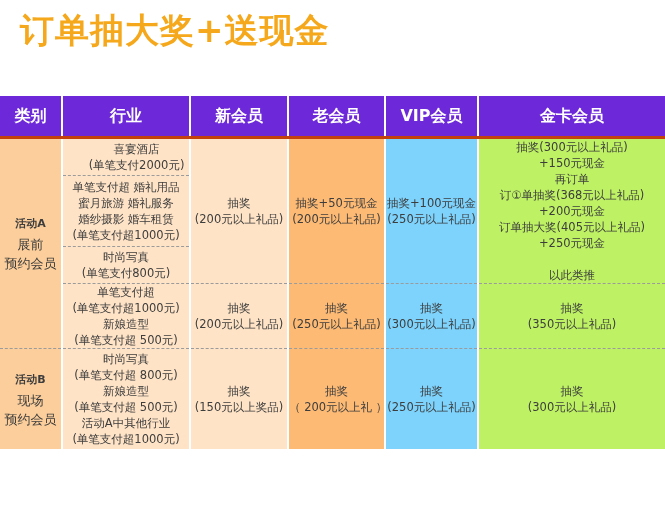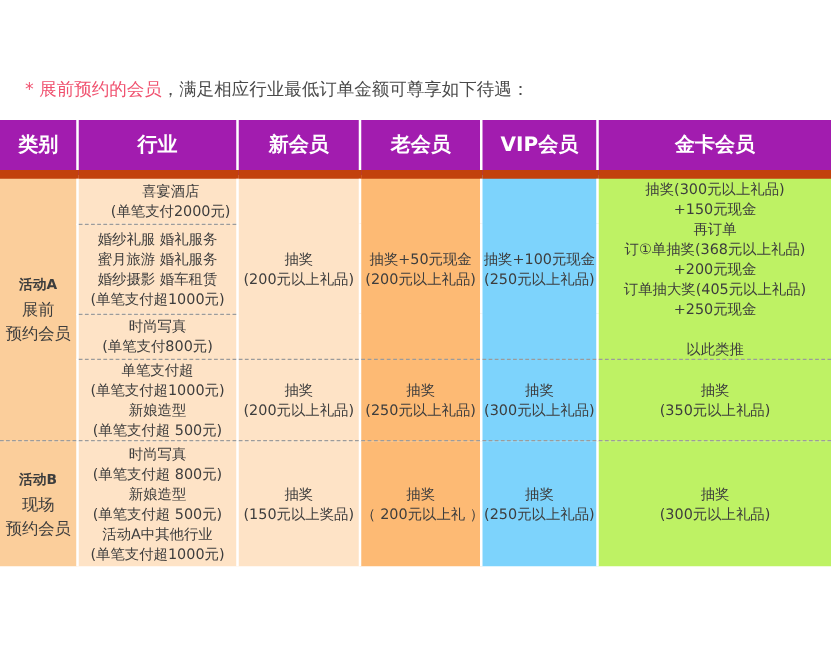--- a/index.html
+++ b/index.html
@@ -34,26 +34,26 @@
   }
   .table td,.table th{
     padding:0;margin:0;
     vertical-align:middle;
     text-align:center;
   }
 
   
   .hdr th{
     height:40px;
-    background:#a21caf;
+    background:#6d28d9;
     color:#ffffff;
     font-size:16px;
     font-weight:bold;
     border-right:2px solid #ffffff;
-    border-bottom:7px solid #c2410c;
+    border-bottom:3px solid #c2410c;
   }
   .hdr th:last-child{border-right:none;}
 
   
   .c-cat{
     background:#FBCE9B;
     color:#3d3d3d;
     border-right:2px solid #ffffff;
     font-size:13px;line-height:19px;
   }
@@ -94,24 +94,22 @@
   .dash-t{border-top:1px dashed #9b9b9b;}
 
   .nowrapline{white-space:nowrap;}
   .lbl{display:block;}
 </style>
 </head>
 <body>
 
 <div class="page">
 
-
-  <div class="subtitle">
-    <span class="hl">* 展前预约的会员</span><span>，满足相应行业最低订单金额可尊享如下待遇：</span>
-  </div>
+  <div class="title">订单抽大奖+送现金</div>
+
 
   <table class="table">
     <colgroup>
       <col style="width:62px">
       <col style="width:128px">
       <col style="width:98px">
       <col style="width:97px">
       <col style="width:93px">
       <col style="width:187px">
     </colgroup>
@@ -157,21 +155,21 @@
             <span class="lbl nowrapline">订①单抽奖(368元以上礼品)</span>
             <span class="lbl nowrapline">+200元现金</span>
             <span class="lbl nowrapline">订单抽大奖(405元以上礼品)</span>
             <span class="lbl nowrapline">+250元现金</span>
             <span class="lbl nowrapline">&nbsp;</span>
             <span class="lbl nowrapline">以此类推</span>
           </td>
         </tr>
         <tr>
           <td class="c-ind dash-b" style="height: 48px;">
-            <span class="lbl nowrapline">婚纱礼服  婚礼服务</span>
+            <span class="lbl nowrapline">单笔支付超  婚礼用品</span>
             <span class="lbl nowrapline">蜜月旅游  婚礼服务</span>
             <span class="lbl nowrapline">婚纱摄影  婚车租赁</span>
             <span class="lbl nowrapline">(单笔支付超1000元)</span>
           </td>
         </tr>
         <tr>
           <td class="c-ind" style="height: 30px;">
             <span class="lbl nowrapline">时尚写真</span>
             <span class="lbl nowrapline">(单笔支付800元)</span>
           </td>

